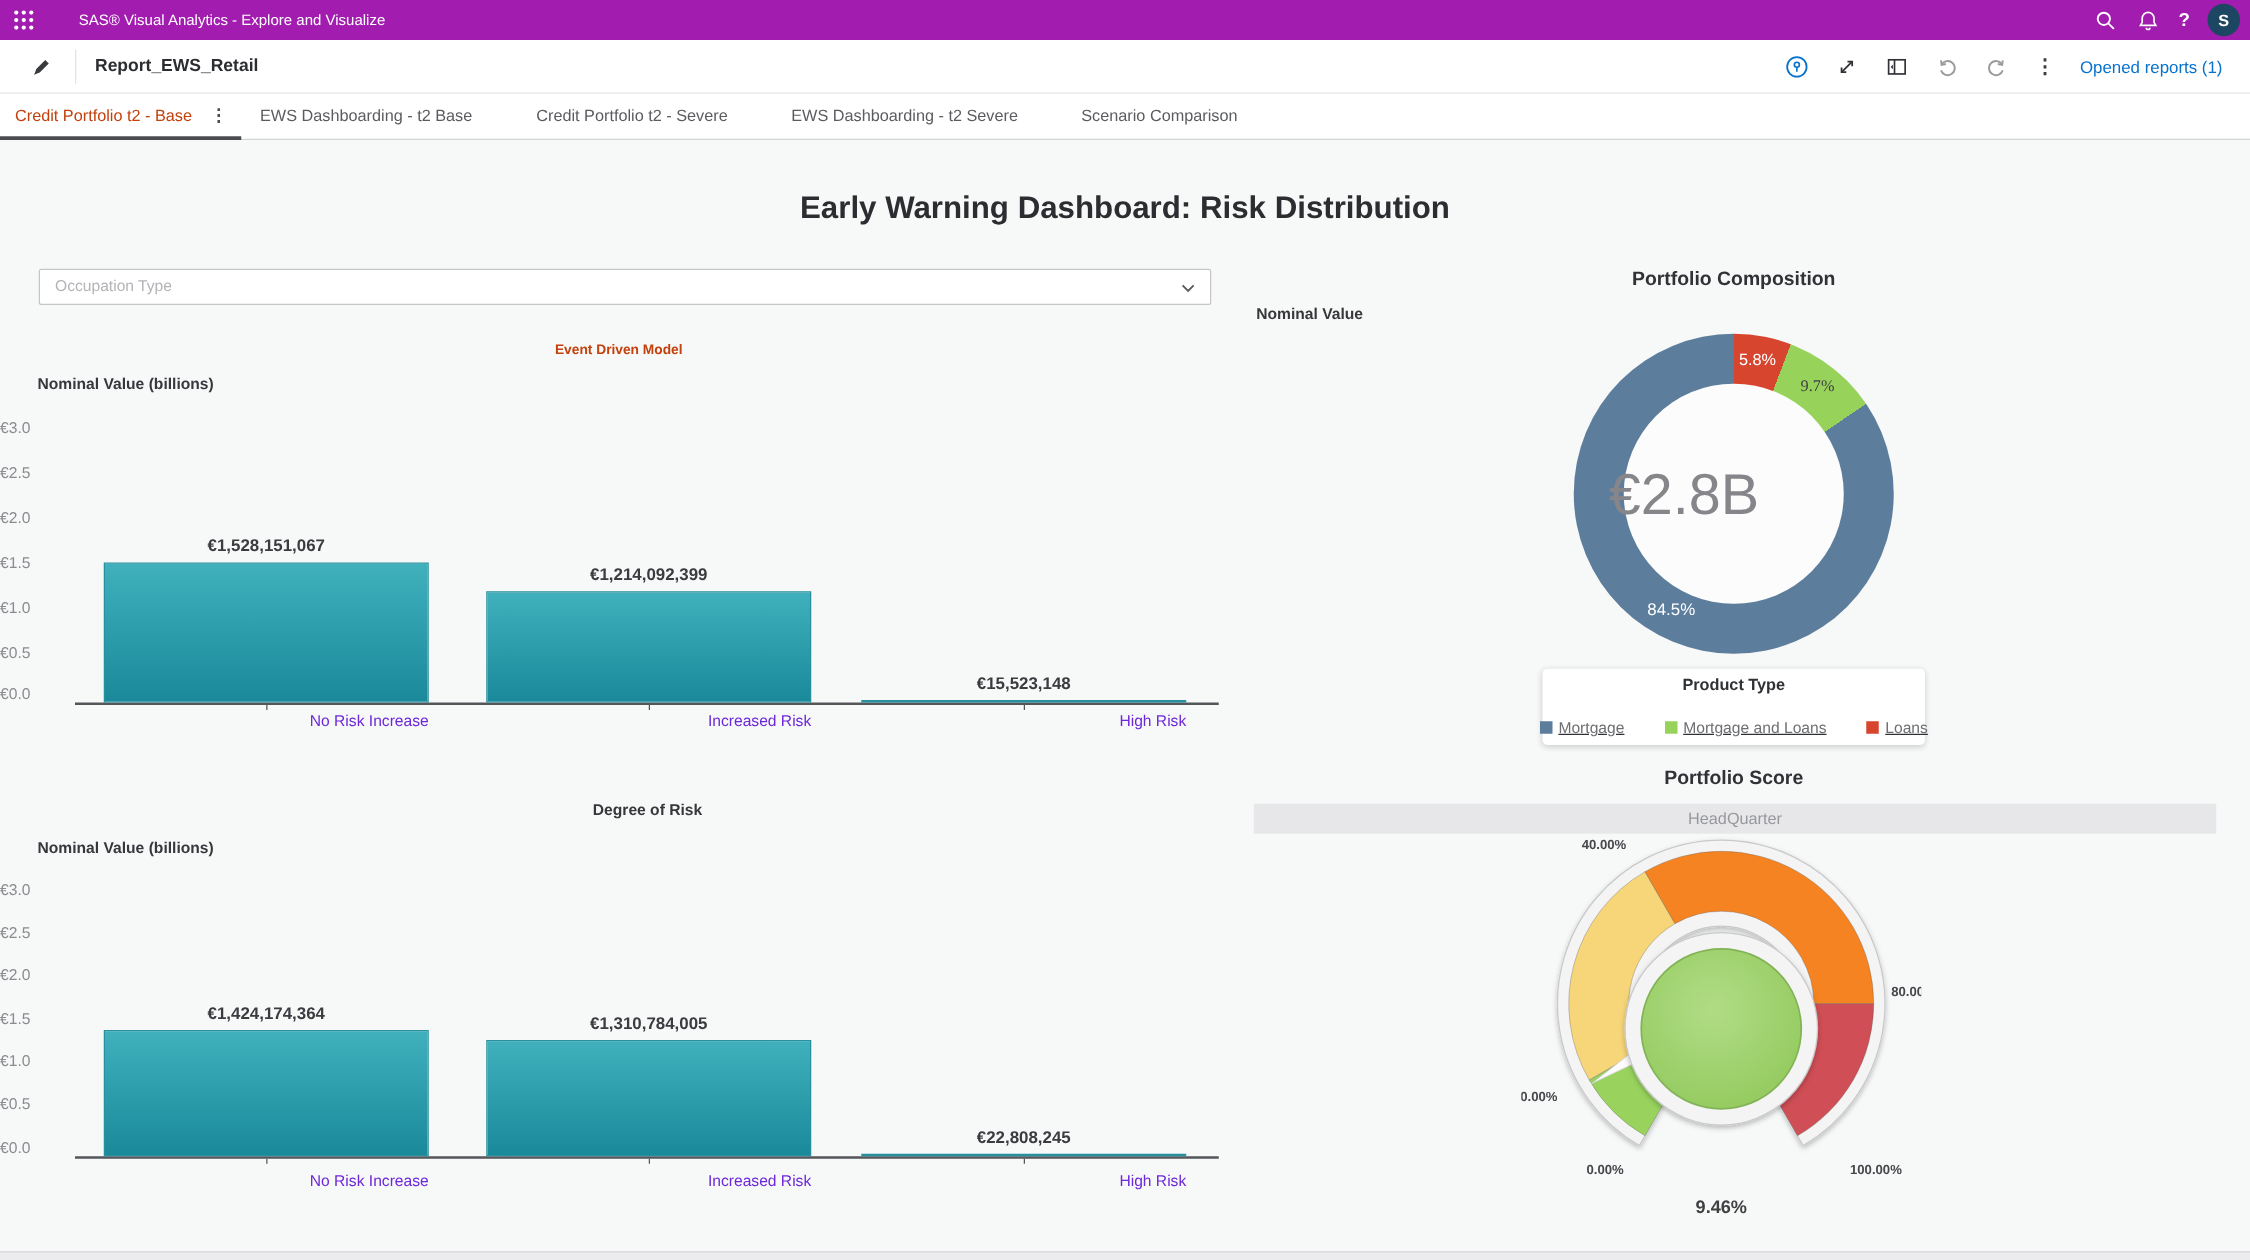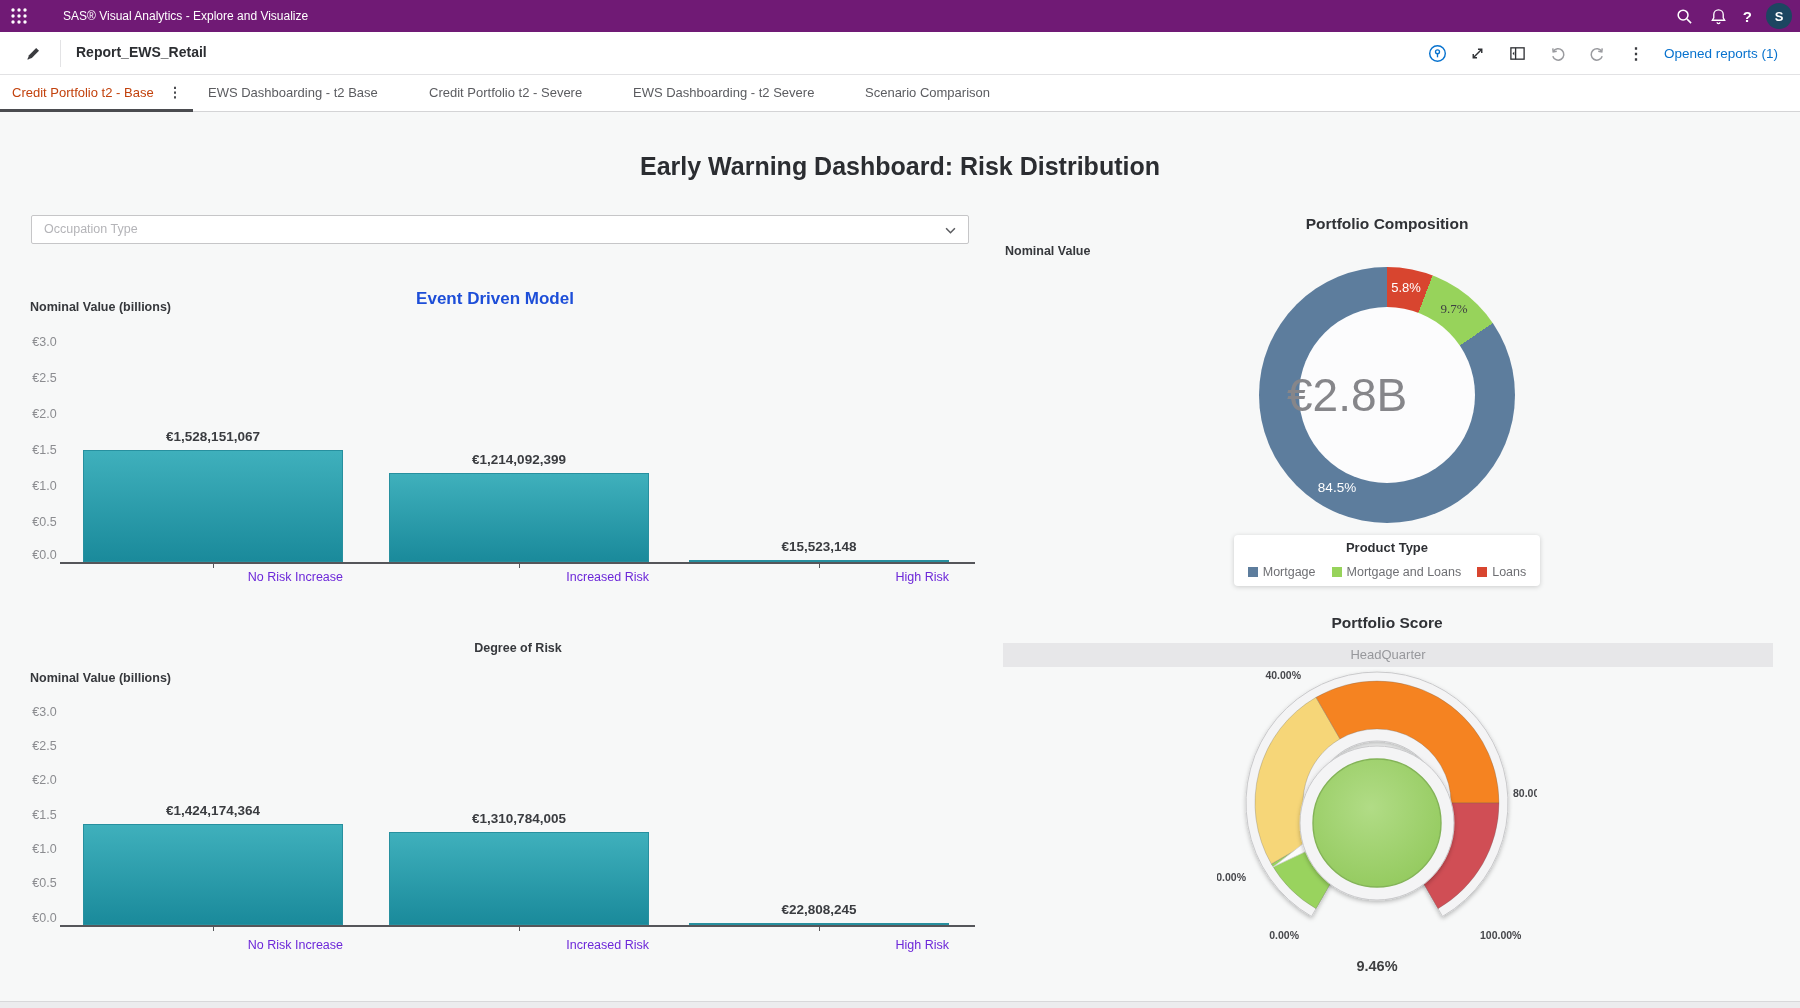--- a/index.html
+++ b/index.html
@@ -1,20 +1,20 @@
 <!DOCTYPE html>
 <html><head>
 <meta charset="utf-8">
 <style>
   * { margin:0; padding:0; box-sizing:border-box; }
   html,body { width:1800px; height:1008px; overflow:hidden; }
   body { font-family:"Liberation Sans", sans-serif; background:#f7f8f8; position:relative; color:#2f3135; }
 
   
-  .appbar { position:absolute; left:0; top:0; width:1800px; height:32px; background:#701a75; display:flex; align-items:center; }
+  .appbar { position:absolute; left:0; top:0; width:1800px; height:32px; background:#a21caf; display:flex; align-items:center; }
   .appbar-title { position:absolute; left:63px; top:0; height:32px; line-height:32px; color:#ffffff; font-size:12px; }
   .grid-icon { position:absolute; left:10px; top:7px; width:18px; height:18px; cursor:pointer; }
   .appbar-right { position:absolute; right:8px; top:0; height:32px; display:flex; align-items:center; gap:14px; }
   .appbar-ic { width:20px; height:20px; color:#ffffff; display:flex; align-items:center; justify-content:center; cursor:pointer; }
   .help-glyph { color:#fff; font-size:15px; font-weight:700; cursor:pointer; }
   .avatar { width:26px; height:26px; border-radius:50%; background:#1c4661; color:#fff; font-size:13px; font-weight:700; display:flex; align-items:center; justify-content:center; cursor:pointer; }
 
   
   .toolbar { position:absolute; left:0; top:32px; width:1800px; height:43px; background:#ffffff; border-bottom:1px solid #e2e2e4; }
   .pencil { position:absolute; left:24px; top:13px; width:18px; height:18px; color:#3a3b3f; cursor:pointer; }
@@ -36,40 +36,40 @@
 
   
   .page-title { position:absolute; left:0; top:152px; width:1800px; text-align:center; font-size:25px; font-weight:700; color:#2b2d31; }
 
   .dropdown { position:absolute; left:31px; top:215px; width:938px; height:29px; background:#fff; border:1px solid #c6c6c8; border-radius:2px; cursor:pointer; }
   .dropdown-placeholder { position:absolute; left:12px; top:6px; font-size:12.5px; color:#b4b4b8; }
   .dropdown-chevron { position:absolute; right:12px; top:11px; color:#5a5b5f; }
 
   
   .barchart { position:absolute; left:0; width:990px; height:350px; }
-  .bc-title { position:absolute; left:0; top:19px; width:990px; text-align:center; font-size:17px; font-weight:700; color:#1d4ed8; }
+  .bc-title { position:absolute; left:0; top:4px; width:990px; text-align:center; font-size:11px; font-weight:700; color:#c2410c; }
   .bc-ylabel { position:absolute; left:30px; font-size:12.5px; font-weight:700; color:#36383c; }
   .bc-xlabel { position:absolute; left:30px; top:323px; width:976px; text-align:center; font-size:12.5px; font-weight:700; color:#36383c;margin-top:48px; }
-  .ytick { position:absolute; left:0; width:57px; text-align:center; font-size:12.5px; color:#8b8c90;margin-left:16px; }
+  .ytick { position:absolute; left:0; width:57px; text-align:left; font-size:12.5px; color:#8b8c90; }
   .baseline { position:absolute; left:60px; width:915px; height:2px; background:#55565a; }
   .bar { position:absolute; border:1px solid #27909f; background:linear-gradient(#3fb0bc,#1a8a9b); cursor:pointer; }
   .bar-value { position:absolute; width:260px; text-align:center; font-size:13.5px; font-weight:700; color:#3a3c40; }
   .cat-label { position:absolute; width:260px; text-align:right; font-size:12.5px; color:#6d28d9; }
   .cat-tick { position:absolute; width:1px; height:4px; background:#55565a; }
 
   
   .measure-label { position:absolute; left:1005px; top:244px; font-size:12.5px; font-weight:700; color:#36383c; }
   .donut-title { position:absolute; left:1187px; top:215px; width:400px; text-align:center; font-size:15.5px; font-weight:700; color:#303236; }
   .donut { position:absolute; left:1259px; top:267px; width:256px; height:256px; border-radius:50%; cursor:pointer; }
   .donut-hole { position:absolute; left:1299px; top:307px; width:176px; height:176px; border-radius:50%; background:#fcfcfd; }
   .donut-center { position:absolute; left:1287px; top:368px; width:200px; text-align:left; font-size:46px; color:#86868a; }
   .slice-label { position:absolute; font-size:13px; text-align:center; }
   .legend-box { position:absolute; left:1234px; top:535px; width:306px; background:#ffffff; border-radius:4px; box-shadow:0 1px 5px rgba(0,0,0,0.18); padding:5px 8px 7px 8px; }
   .legend-title { text-align:center; font-size:13px; font-weight:700; color:#2f3135; }
-  .legend-items { display:flex; justify-content:center; gap:16px; margin-top:10px; }
+  .legend-items { display:flex; justify-content:center; gap:32px; margin-top:20px;text-decoration:underline; }
   .legend-item { display:flex; align-items:center; gap:5px; font-size:12.5px; color:#6e6f73; white-space:nowrap; }
   .swatch { width:10px; height:10px; display:inline-block; }
 
   
   .gauge-title { position:absolute; left:1187px; top:614px; width:400px; text-align:center; font-size:15.5px; font-weight:700; color:#303236; }
   .gauge-band { position:absolute; left:1003px; top:643px; width:770px; height:24px; background:#e7e7e9; }
   .gauge-band-label { width:100%; text-align:center; line-height:24px; font-size:13px; color:#97989c; }
   .gauge-svg { position:absolute; left:1217px; top:643px; width:320px; height:320px; }
   .gauge-value { position:absolute; left:1287px; top:958px; width:180px; text-align:center; font-size:14.5px; font-weight:600; color:#3f4042; }
 

